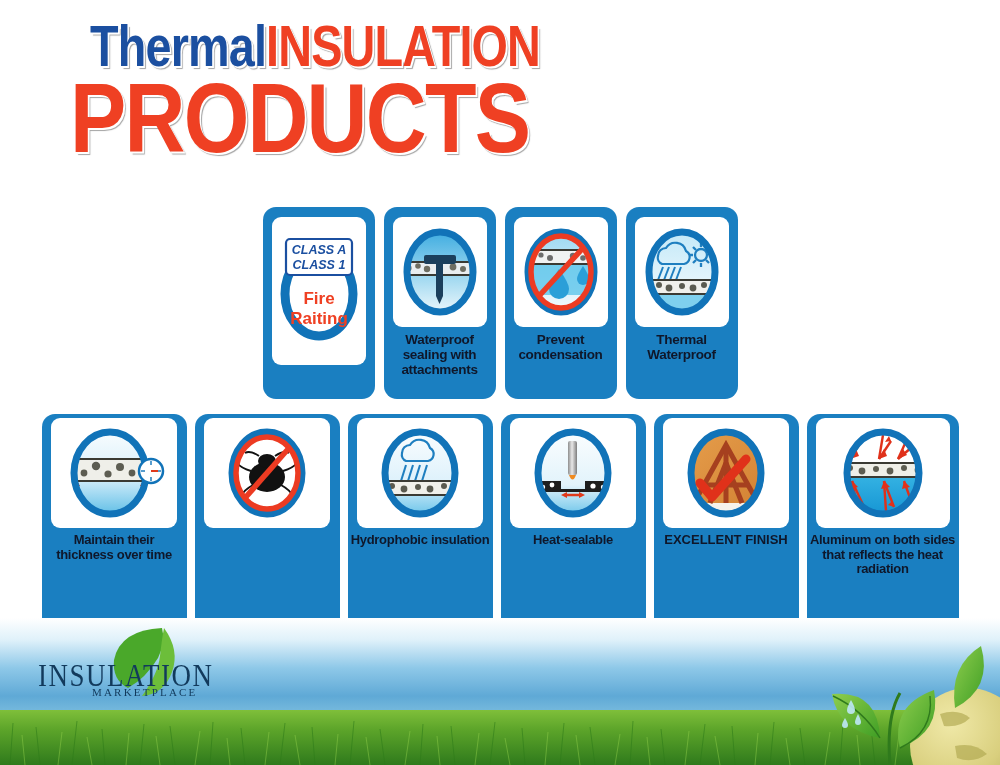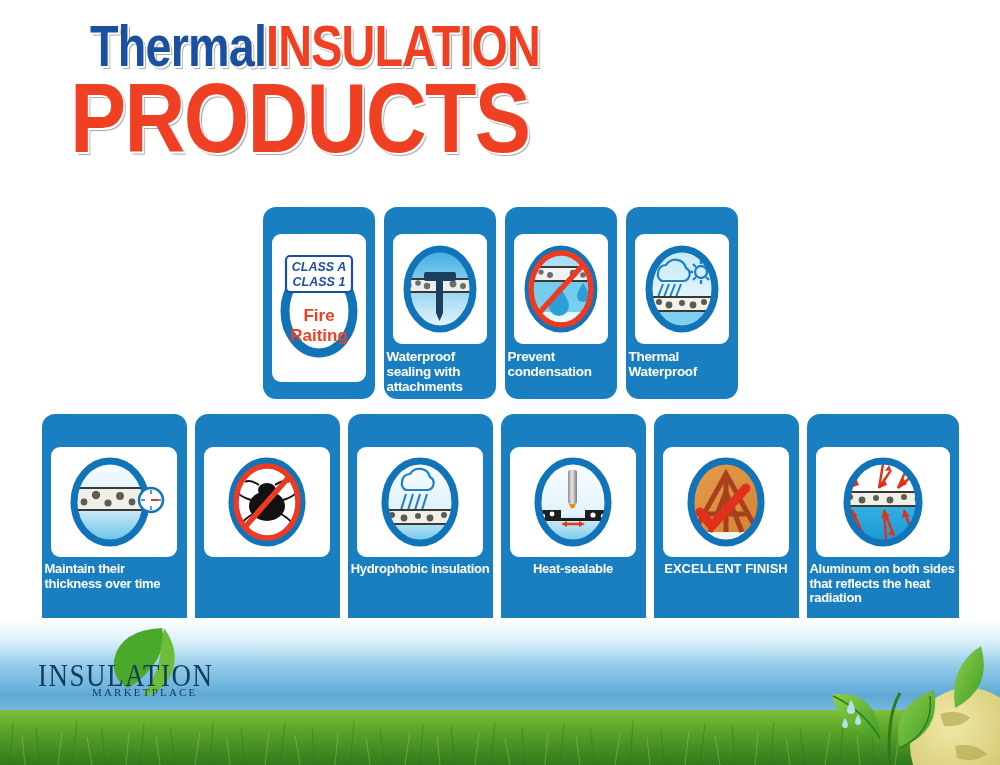--- a/index.html
+++ b/index.html
@@ -65,41 +65,40 @@
 
   .card {
     background: #1a7fc1;
     border-radius: 13px;
     display: flex;
     flex-direction: column;
     align-items: center;
     position: relative;
   }
   #row1 .card { width: 112px; height: 192px; padding-top: 10px; }
-  #row2 .card { width: 145px; height: 252px; padding-top: 16px; }
+  #row2 .card { width: 145px; height: 252px; padding-top: 4px; }
   #row2 .card.wide { width: 152px; }
 
   .icon-plate {
     background: #ffffff;
     border-radius: 9px;
     display: flex;
     align-items: center;
     justify-content: center;
     flex: none;
-    margin-top: 17px;
   }
   #row1 .icon-plate { width: 94px; height: 110px; }
   #row1 .card.tall-plate .icon-plate { height: 148px; }
   #row2 .icon-plate { width: 126px; height: 110px; }
   #row2 .card.wide .icon-plate { width: 134px; }
 
   .card-caption {
-    color: #ffffff;
+    color: #0f172a;
     font-weight: bold;
-    text-align: left;
+    text-align: center;
     line-height: 1.12;
     padding: 5px 3px 0;
     font-size: 13.5px;
     letter-spacing: -0.3px;
   }
   #row2 .card-caption { font-size: 13px; }
   .card-caption.sm { font-size: 11.6px; }
   .card-caption.caps { letter-spacing: 0px; }
 
   svg { display: block; }

